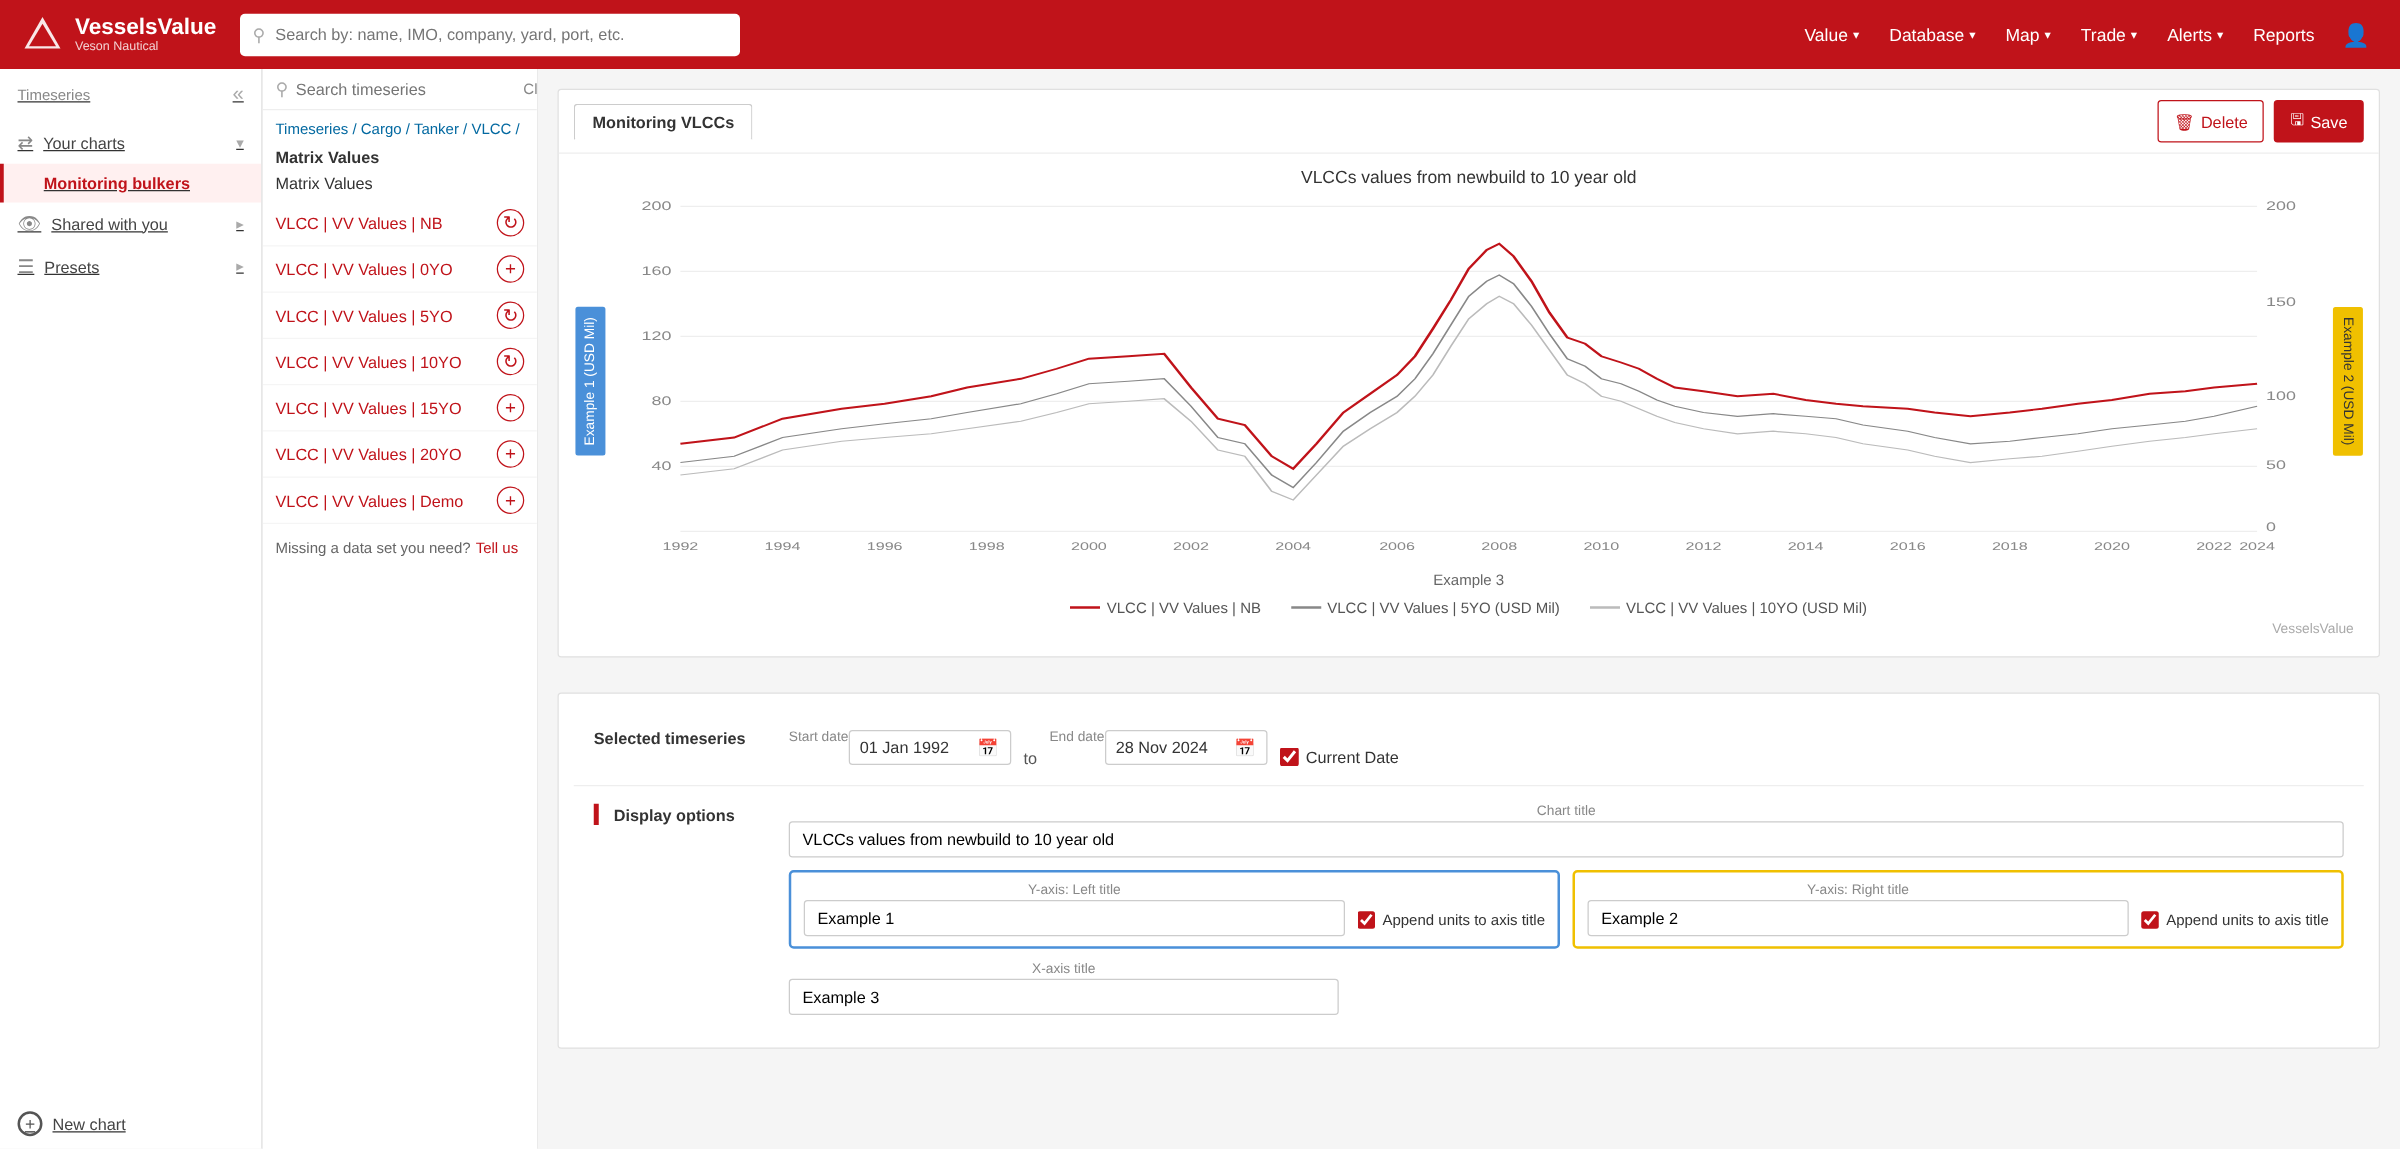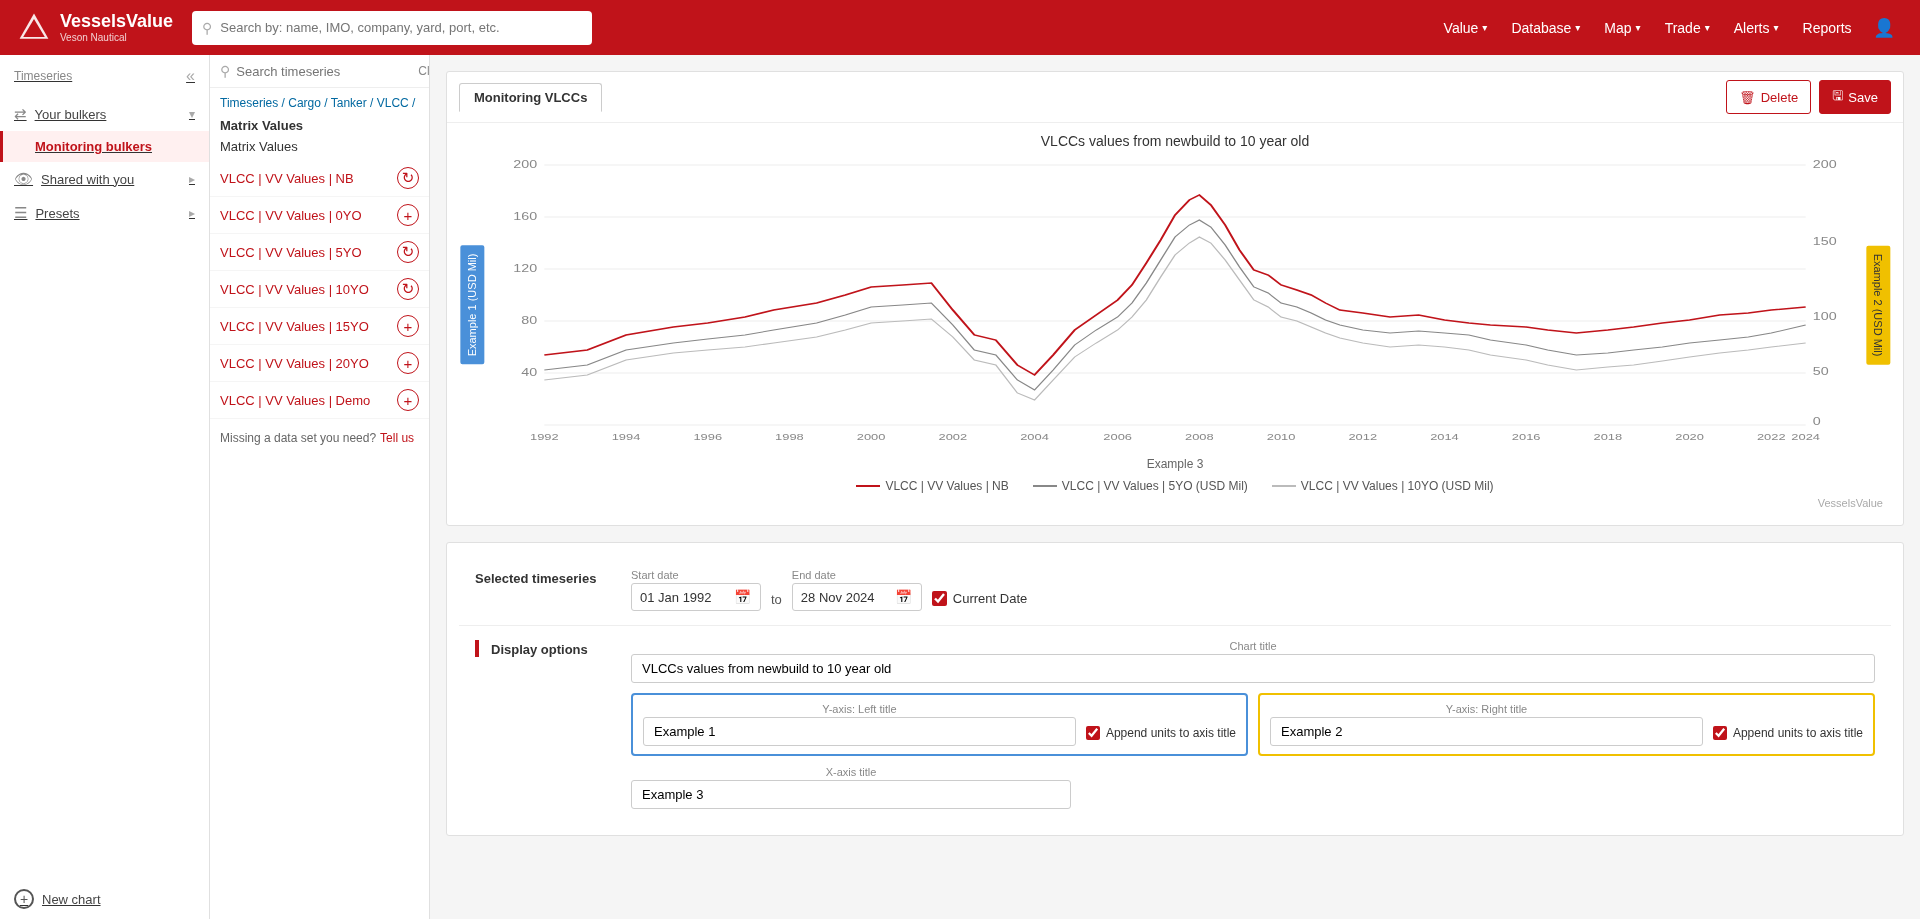--- a/index.html
+++ b/index.html
@@ -144,21 +144,21 @@
     }
     .ts-missing a { color: #c0131a; text-decoration: none; cursor: pointer; }
 
     
     .main-content {
       flex: 1;
       overflow-y: auto;
       padding: 16px;
       display: flex;
       flex-direction: column;
-      gap: 16px;
+      gap: 28px;
     }
 
     
     .chart-panel {
       background: white;
       border: 1px solid #e0e0e0;
       border-radius: 3px;
     }
     .chart-header {
       display: flex; align-items: center; padding: 8px 12px;
@@ -244,21 +244,21 @@
       gap: 16px;
     }
     .options-row:last-child { border-bottom: none; }
     .options-label {
       width: 140px; font-size: 13px; font-weight: bold; color: #333; flex-shrink: 0;
       padding-top: 2px;
     }
     .options-content { flex: 1; display: flex; flex-direction: column; gap: 10px; }
     .date-row { display: flex; align-items: center; gap: 10px; }
     .date-input-wrap {
-      display: flex; flex-direction: column;
+      display: flex; flex-direction: row;
       position: relative;
     }
     .date-input-label { font-size: 11px; color: #888; margin-bottom: 2px; }
     .date-input {
       border: 1px solid #ccc; border-radius: 3px;
       padding: 5px 8px; font-size: 13px; width: 130px;
       display: flex; align-items: center; justify-content: space-between;
       cursor: pointer;
     }
     .date-input span { color: #333; }
@@ -350,21 +350,21 @@
 <div class="app-body">
 
   <aside class="sidebar">
     <div class="sidebar-header">
       <span>Timeseries</span>
       <span class="sidebar-collapse">«</span>
     </div>
     <div class="sidebar-section">
       <div class="sidebar-item">
         <span class="icon">⇄</span>
-        <span>Your bulkers</span>
+        <span>Your charts</span>
         <span class="arrow">▾</span>
       </div>
       <div class="sidebar-chart-list">
         <div class="sidebar-chart-item selected">Monitoring bulkers</div>
       </div>
       <div class="sidebar-item">
         <span class="icon">👁</span>
         <span>Shared with you</span>
         <span class="arrow">▸</span>
       </div>

